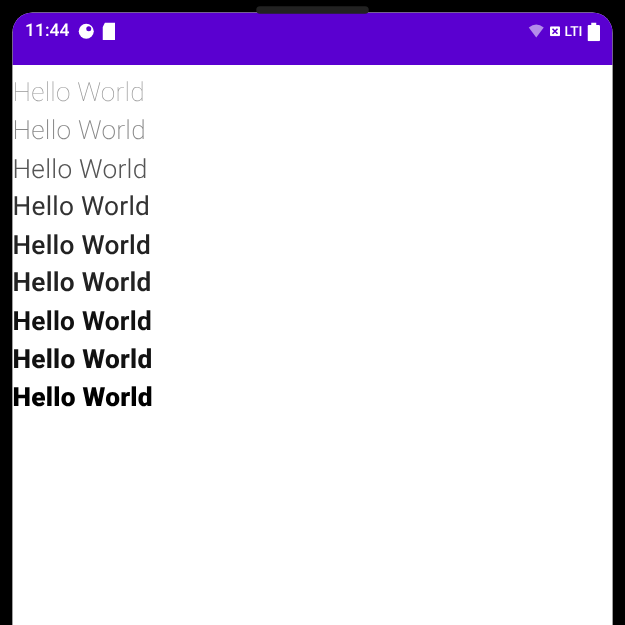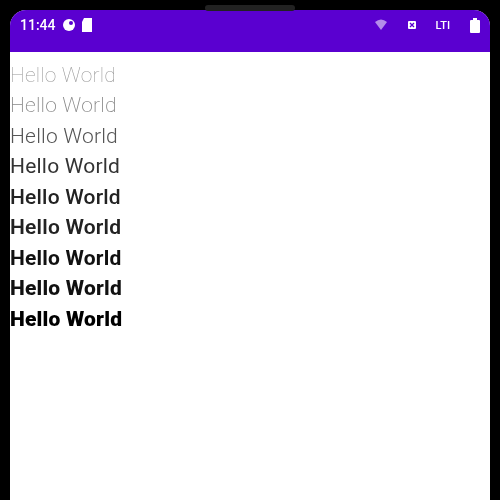--- a/index.html
+++ b/index.html
@@ -45,21 +45,21 @@
       background: #5a00d0;
       color: #fff;
       display: flex;
       align-items: center;
       justify-content: space-between;
       padding: 0 10px;
       font-size: 14px;
       font-weight: 500;
     }
     .status-left { display: flex; align-items: center; gap: 6px; }
-    .status-right { display: flex; align-items: center; gap: 20px; font-size: 11px; }
+    .status-right { display: flex; align-items: center; gap: 4px; font-size: 11px; }
     .status-icon { display: inline-flex; align-items: center; }
     .action-bar {
       height: 12px;
       background: #5a00d0;
     }
     .content {
       flex: 1;
       background: #fff;
       display: flex;
       flex-direction: column;

